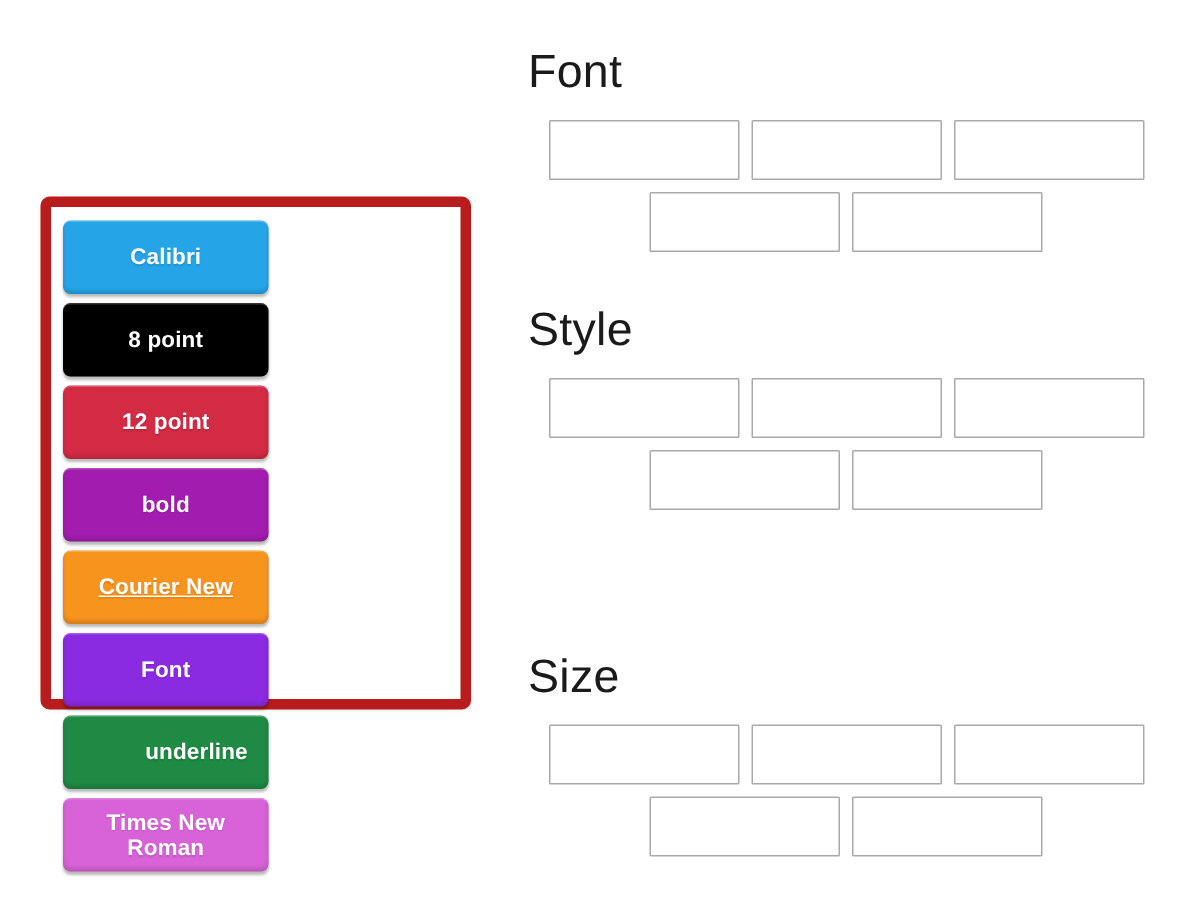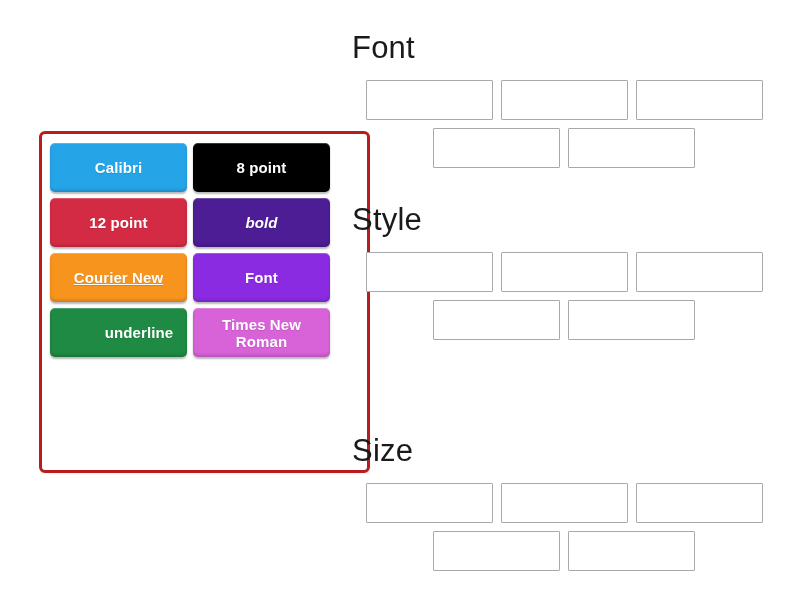--- a/index.html
+++ b/index.html
@@ -17,28 +17,27 @@
     width: 800px;
     height: 600px;
     background: #ffffff;
   }
 
   
   #tile-tray {
     position: absolute;
     left: 27px;
     top: 131px;
-    width: 331px;
+    width: 287px;
     height: 342px;
     background: #ffffff;
-    border: 3px solid #b91c1c;
+    border: 7px solid #b91c1c;
     border-radius: 6px;
     box-shadow: 0 1px 2px rgba(0,0,0,0.06);
     padding: 6px 5px;
-    margin-left: 12px;
   }
 
   #tile-grid {
     display: flex;
     flex-wrap: wrap;
     align-content: flex-start;
     gap: 0px;
   }
 
   .tile {
@@ -101,21 +100,21 @@
 </head>
 <body>
 
 <div id="stage">
 
   <div id="tile-tray">
     <div id="tile-grid">
         <div class="tile" style="background: rgb(37, 165, 232);">Calibri</div>
         <div class="tile" style="background: #000000;">8 point</div>
         <div class="tile" style="background: rgb(212, 43, 69);">12 point</div>
-        <div class="tile" style="background: #4c1d95; font-style: italic;">bold</div>
+        <div class="tile" style="background: #a21caf;">bold</div>
         <div class="tile" style="background: rgb(247, 148, 30); text-decoration: underline;">Courier New</div>
         <div class="tile" style="background: rgb(138, 43, 226);">Font</div>
         <div class="tile" style="background: rgb(30, 138, 67); padding-left: 45px;">underline</div>
         <div class="tile" style="background: rgb(216, 98, 216);">Times New Roman</div>
       </div>
   </div>
 
   <div class="category" id="category-font">
     <div class="category-title">Font</div>
     <div class="slot-row">

